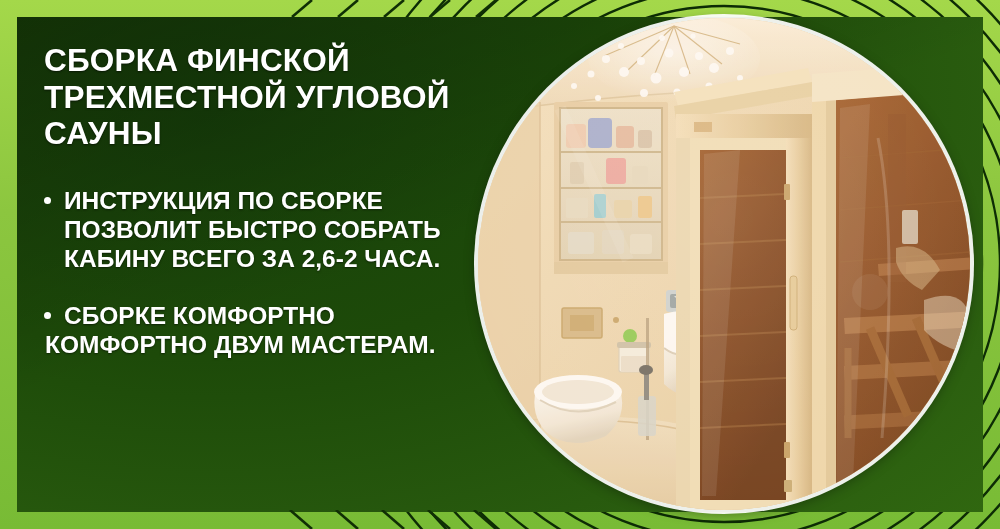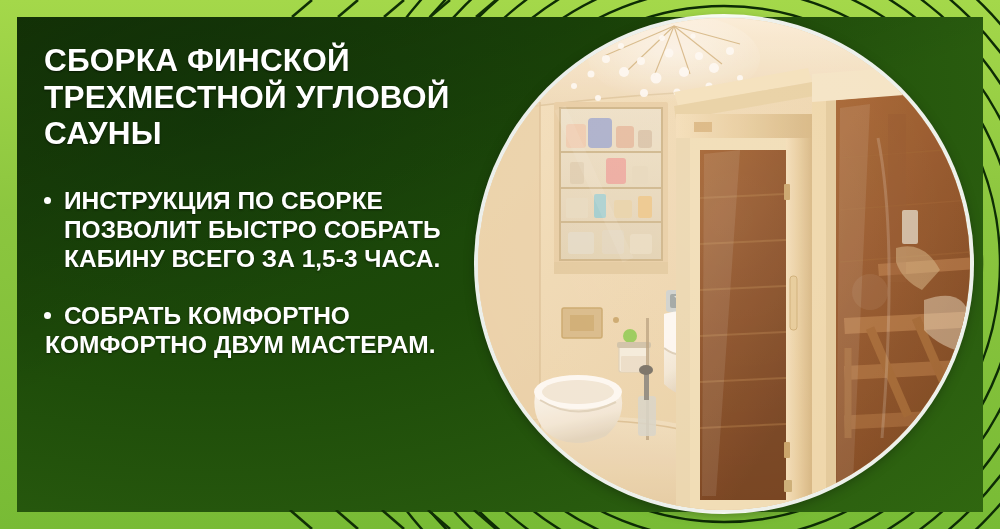--- a/index.html
+++ b/index.html
@@ -414,23 +414,23 @@
       <rect x="0" y="0" width="492" height="492" fill="#f0b56a" opacity="0.10"></rect>
       <rect x="0" y="0" width="492" height="492" fill="url(#sparkG)" opacity="0.08"></rect>
     </svg>
   </div>
 
   <div class="text-col">
     <h1 class="headline">СБОРКА ФИНСКОЙ ТРЕХМЕСТНОЙ УГЛОВОЙ САУНЫ</h1>
     <ul class="bullets">
       <li class="bullet b1">
         <span class="dot"></span>
-        <span>ИНСТРУКЦИЯ ПО СБОРКЕ ПОЗВОЛИТ БЫСТРО СОБРАТЬ КАБИНУ ВСЕГО ЗА 1,5-3 ЧАСА.</span>
+        <span>ИНСТРУКЦИЯ ПО СБОРКЕ ПОЗВОЛИТ БЫСТРО СОБРАТЬ КАБИНУ ВСЕГО ЗА 2,6-2 ЧАСА.</span>
       </li>
       <li class="bullet b2">
         <span class="dot"></span>
-        <span>СОБРАТЬ КОМФОРТНО</span>
+        <span>СБОРКЕ КОМФОРТНО</span>
         <span class="b2-line2">КОМФОРТНО ДВУМ МАСТЕРАМ.</span>
       </li>
     </ul>
   </div>
 
 </div>
 
 </body></html>

